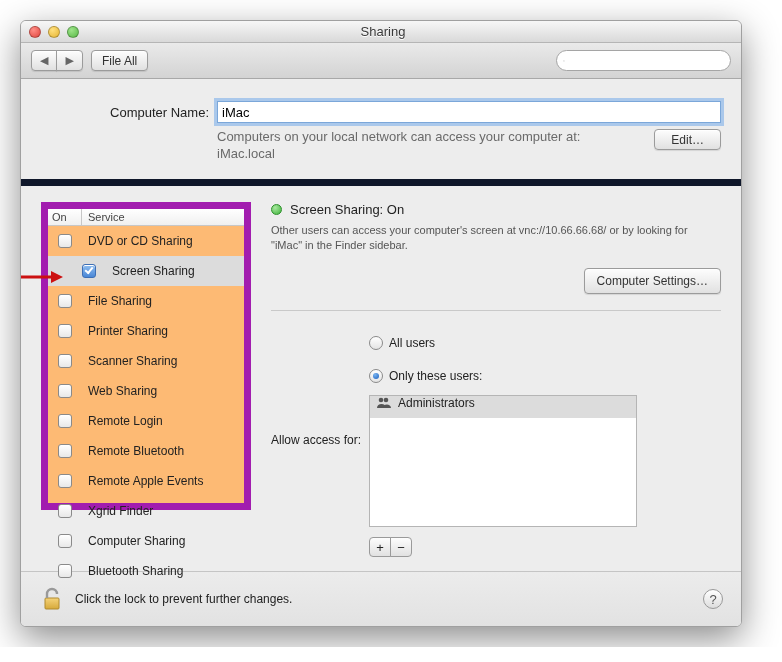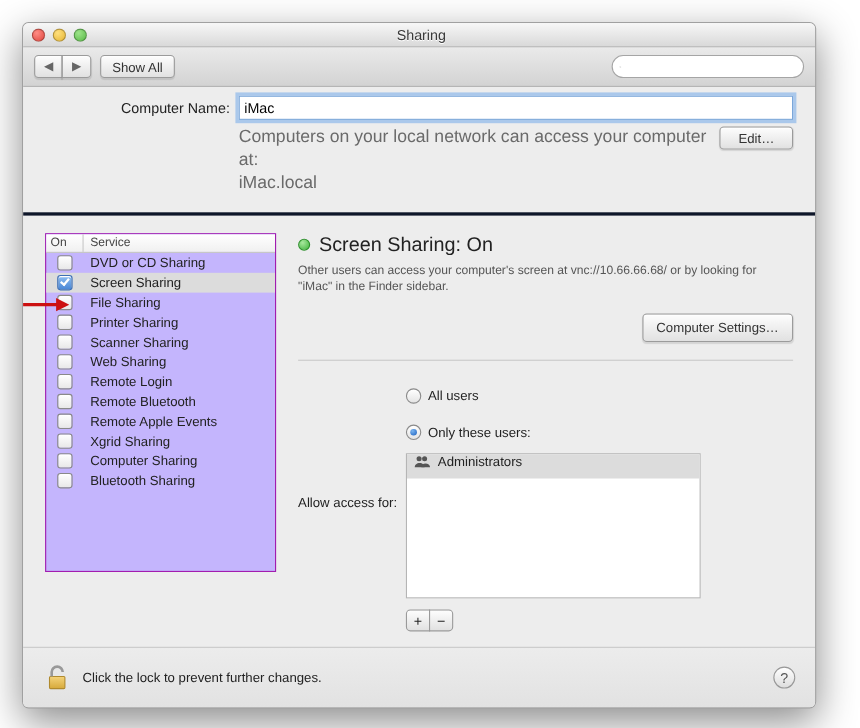--- a/index.html
+++ b/index.html
@@ -63,73 +63,73 @@
   .search {
     display:flex; align-items:center;
     background:#fff; border:1px solid #a5a5a5;
     border-radius:11px; height:21px; width:175px;
     padding:0 6px; gap:4px;
   }
   .search svg{width:12px;height:12px;opacity:.6;}
   .search input{border:none;outline:none;font-size:12px;flex:1;background:transparent;}
   .body { background:#ededed; }
   .name-section{
-    padding:8px 20px 16px;
-    border-bottom:3px solid #0f172a;
+    padding:22px 20px 16px;
+    border-bottom:7px solid #0f172a;
   }
   .name-row{display:flex;align-items:center;gap:8px;}
   .name-label{width:168px;text-align:right;font-size:13px;}
   .name-input{
     flex:1; height:22px;
     border:1px solid #7ba7d9;
     box-shadow:0 0 0 3px rgba(115,169,234,0.55);
     border-radius:0; padding:0 4px; font-size:13px;
     background:#fff;
   }
   .hint-row{display:flex;gap:8px;margin-top:6px;align-items:flex-start;}
-  .hint{margin-left:176px;font-size:16px;color:#6a6a6a;line-height:1.3;flex:1;}
+  .hint{margin-left:176px;font-size:13px;color:#6a6a6a;line-height:1.3;flex:1;}
   .editbtn{height:21px; padding:0 16px;}
   .main{
     padding:16px 20px 14px; display:flex; gap:20px;
     border-bottom:1px solid #c5c5c5;
   }
   .services{
-    width:210px; background:#c4b5fd; border:1px solid #a21caf;
+    width:210px; background:#fdba74; border:7px solid #a21caf;
     height:308px;
   }
   .svc-head{
     display:flex; background:linear-gradient(#fff,#f0f0f0);
     border-bottom:1px solid #c7c7c7; font-size:11px; color:#444;
   }
   .svc-head .h-on{width:34px;border-right:1px solid #c7c7c7;padding:2px 4px;}
   .svc-head .h-svc{flex:1;padding:2px 6px;}
   .svc-row{
-    display:flex; align-items:center; height:18px; font-size:12px;
+    display:flex; align-items:center; height:30px; font-size:12px;
     padding:0 0; cursor:default;
   }
-  .svc-row.selected{background:#dcdcdc;}
+  .svc-row.selected{background:#dcdcdc;padding-left:24px;}
   .svc-on{width:34px;display:flex;justify-content:center;}
   .svc-name{flex:1;padding:0 6px;}
   .chk{
     width:14px;height:14px;border:1px solid #8a8a8a;border-radius:3px;
     background:linear-gradient(#fff,#e8e8e8);
     display:flex;align-items:center;justify-content:center;
     box-shadow:inset 0 1px 0 #fff;
   }
   .chk.checked{
     background:linear-gradient(#8fbef0,#4a87d6);
     border-color:#3d6fb5;
   }
   .chk.checked::after{
     content:""; width:6px;height:3px;
     border-left:2px solid #fff;border-bottom:2px solid #fff;
     transform:rotate(-50deg); margin-top:-3px;
   }
   .detail{flex:1; display:flex; flex-direction:column;}
-  .status-row{display:flex;align-items:center;gap:8px;font-size:18px;}
+  .status-row{display:flex;align-items:center;gap:8px;font-size:13px;}
   .dot{width:11px;height:11px;border-radius:50%;background:radial-gradient(circle at 35% 30%,#a8e89e,#3eb23b);border:1px solid #2c8f2a;}
   .desc{font-size:11px;color:#555;margin-top:6px;line-height:1.35;}
   .settingsbtn{align-self:flex-end;margin-top:16px; padding:12px 12px;}
   .hr{height:1px;background:#c9c9c9;margin:16px 0 12px;}
   .access-row{display:flex;align-items:center;gap:8px;font-size:12px;}
   .radio-col{display:flex;flex-direction:column;gap:6px;margin-left:0;}
   .radio-opt{display:flex;align-items:center;gap:6px;margin-top:13px;}
   .radio{
     width:14px;height:14px;border-radius:50%;
     border:1px solid #8a8a8a;
@@ -195,21 +195,21 @@
 
   <div class="toolbar">
     <div class="seg">
       <div class="btn segbtn">
           <span class="arrow">◀</span>
         </div>
       <div class="btn segbtn">
           <span class="arrow">▶</span>
         </div>
     </div>
-    <div class="btn">Show All</div>
+    <div class="btn">File All</div>
     <div class="spacer"></div>
     <div class="search">
       <svg viewBox="0 0 16 16">
           <circle cx="6.5" cy="6.5" r="4.5" fill="none" stroke="#555" stroke-width="1.5"></circle>
           <line x1="10" y1="10" x2="14" y2="14" stroke="#555" stroke-width="1.5"></line>
         </svg>
       <input type="text" placeholder="" style="">
     </div>
   </div>
 
@@ -286,21 +286,21 @@
             <div class="svc-row">
               <div class="svc-on">
                 <div class="chk"></div>
               </div>
               <div class="svc-name">Remote Apple Events</div>
             </div>
             <div class="svc-row">
               <div class="svc-on">
                 <div class="chk"></div>
               </div>
-              <div class="svc-name">Xgrid Sharing</div>
+              <div class="svc-name">Xgrid Finder</div>
             </div>
             <div class="svc-row">
               <div class="svc-on">
                 <div class="chk"></div>
               </div>
               <div class="svc-name">Computer Sharing</div>
             </div>
             <div class="svc-row">
               <div class="svc-on">
                 <div class="chk"></div>

